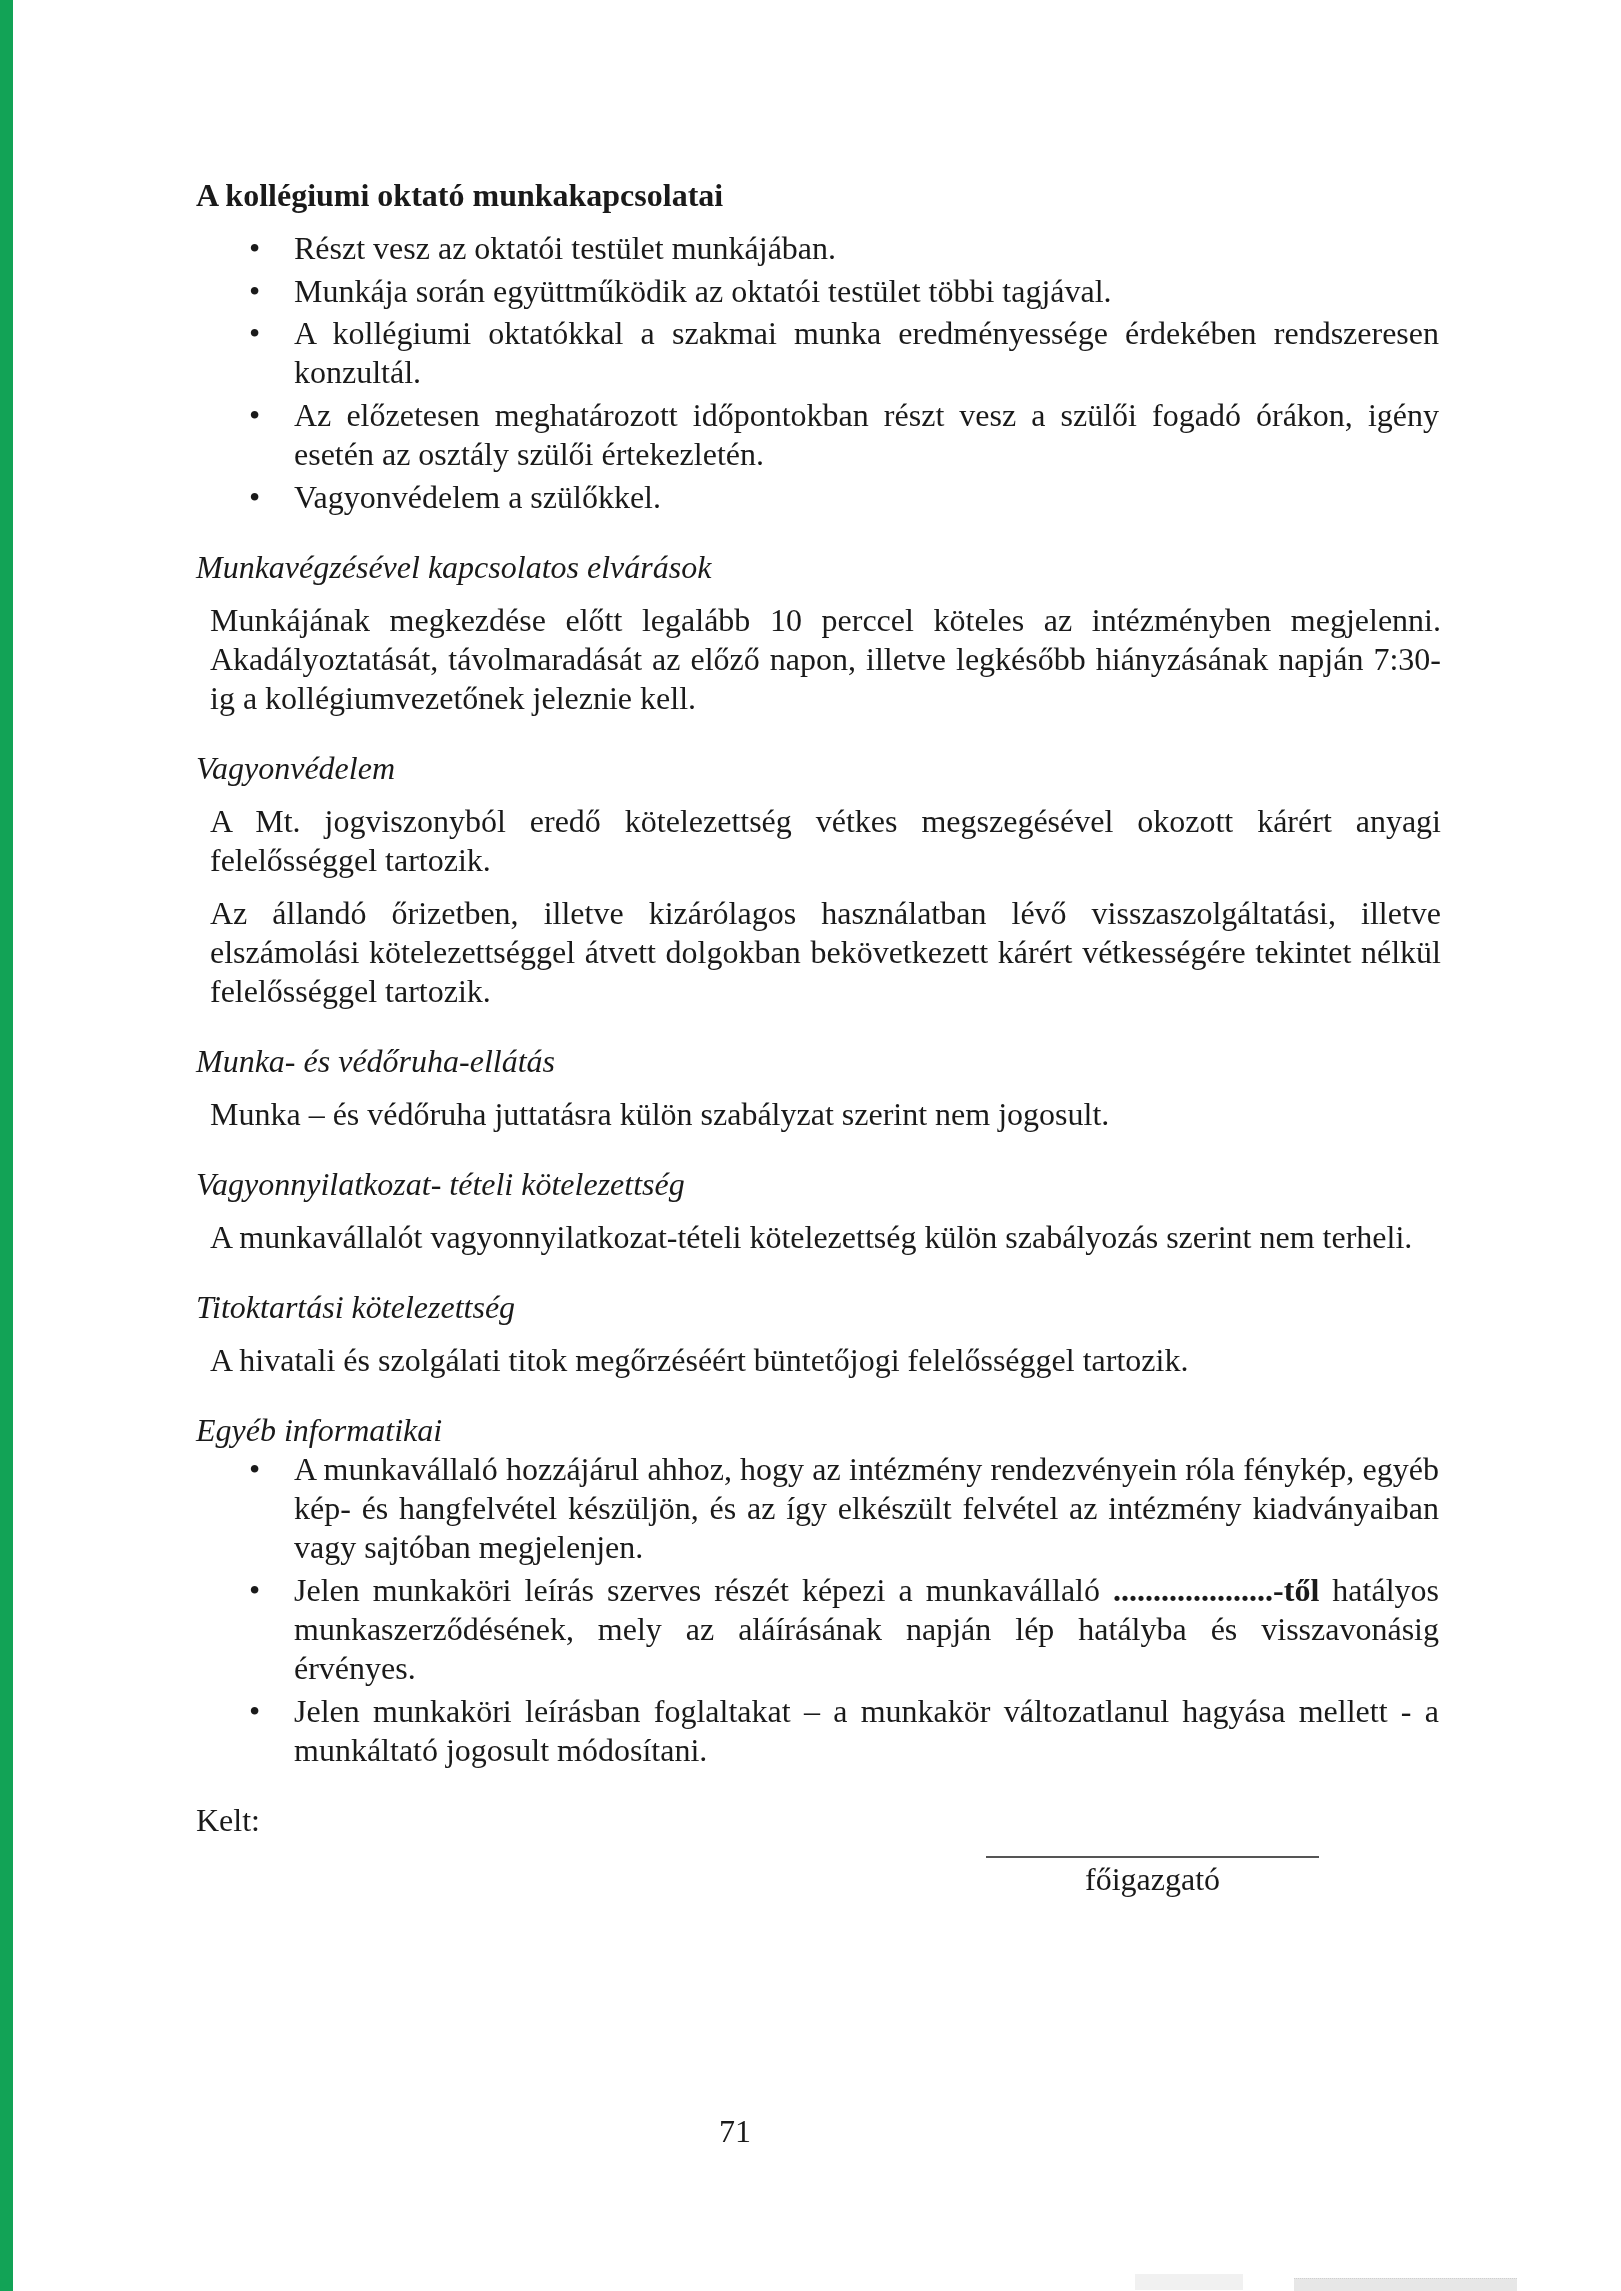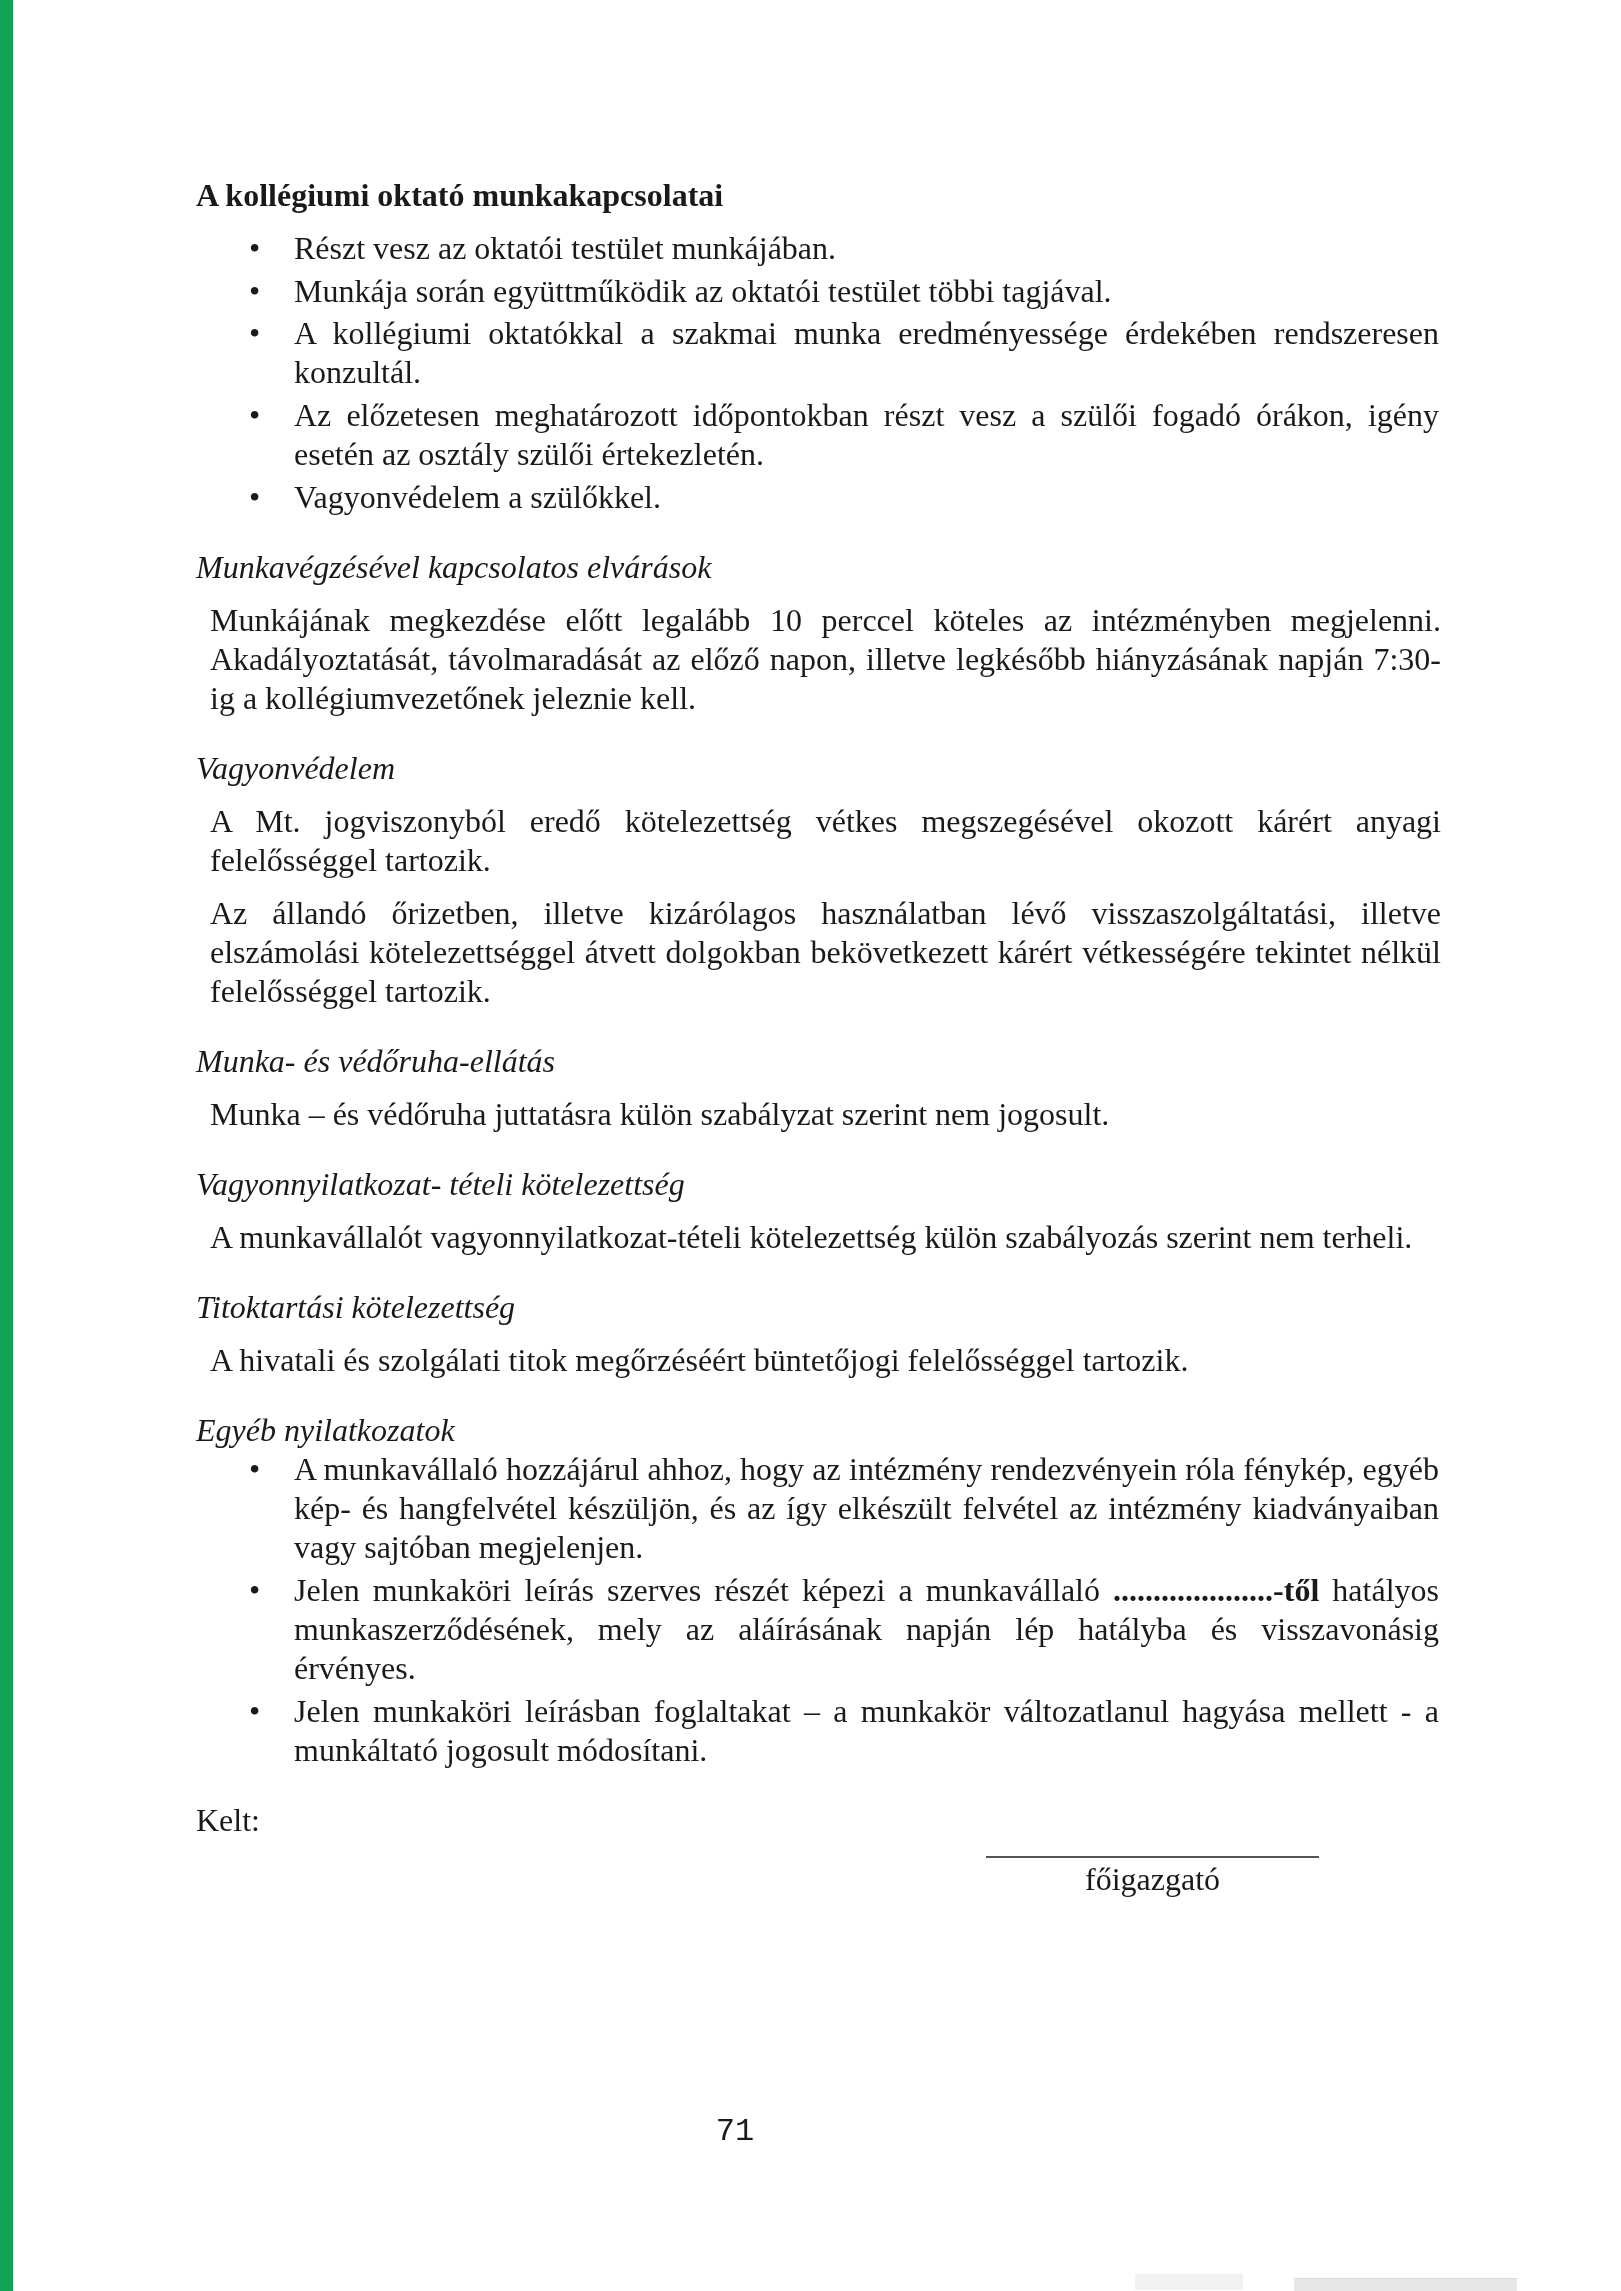--- a/index.html
+++ b/index.html
@@ -87,21 +87,20 @@
     border-top: 2px solid #555;
     height: 0;
     margin-bottom: 2px;
   }
   .page-number {
     position: absolute;
     left: 0; top: 2113px;
     width: 1470px;
     text-align: center;
     font-size: 32px;
-    font-family: Liberation Mono, monospace;
   }
 </style>
 </head>
 <body>
 
 <div class="scan-stripe"></div>
 
 <div class="content">
 
   <div class="doc-heading">A kollégiumi oktató munkakapcsolatai</div>
@@ -135,21 +134,21 @@
     <div class="sec-title">Vagyonnyilatkozat- tételi kötelezettség</div>
     <p>A munkavállalót vagyonnyilatkozat-tételi kötelezettség külön szabályozás szerint nem terheli.</p>
   </div>
 
   <div class="sec">
     <div class="sec-title">Titoktartási kötelezettség</div>
     <p>A hivatali és szolgálati titok megőrzéséért büntetőjogi felelősséggel tartozik.</p>
   </div>
 
   <div class="sec">
-    <div class="sec-title">Egyéb nyilatkozatok</div>
+    <div class="sec-title">Egyéb informatikai</div>
     <ul class="doc-list" style="margin-bottom:0;">
       <li>A munkavállaló hozzájárul ahhoz, hogy az intézmény rendezvényein róla fénykép, egyéb kép- és hangfelvétel készüljön, és az így elkészült felvétel az intézmény kiadványaiban vagy sajtóban megjelenjen.</li>
       <li><span>Jelen munkaköri leírás szerves részét képezi a munkavállaló </span><span class="bold">....................-től</span><span> hatályos munkaszerződésének, mely az aláírásának napján lép hatályba és visszavonásig érvényes.</span></li>
       <li>Jelen munkaköri leírásban foglaltakat – a munkakör változatlanul hagyása mellett - a munkáltató jogosult módosítani.</li>
     </ul>
   </div>
 
   <p class="kelt">Kelt:</p>
 
   <div class="sig-block">

